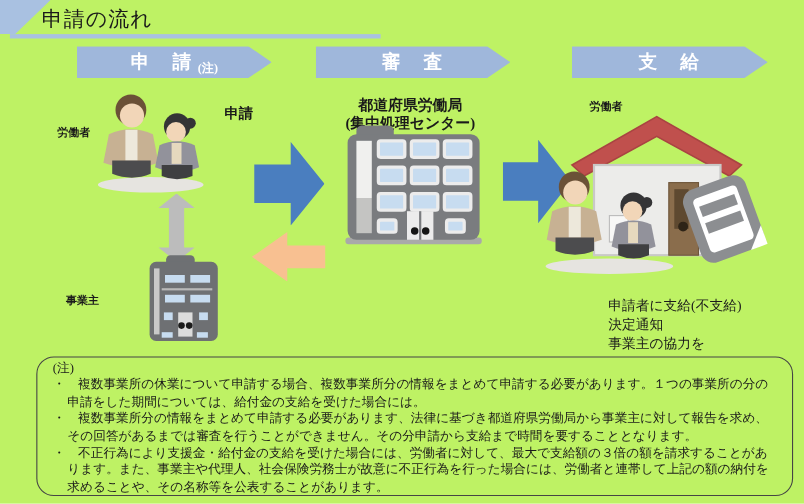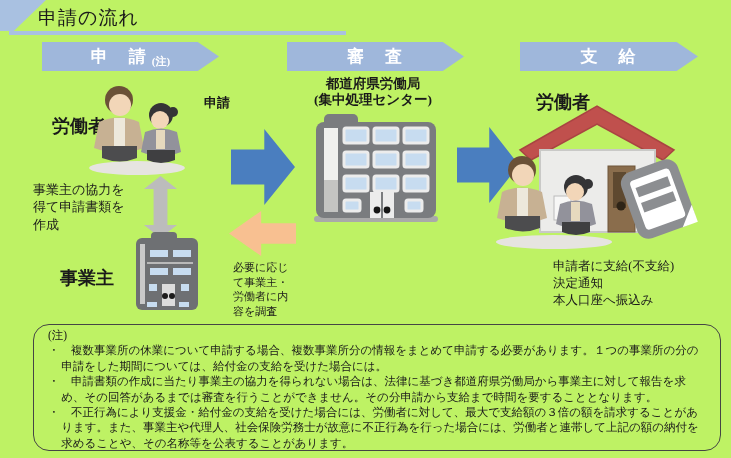--- a/index.html
+++ b/index.html
@@ -11,27 +11,27 @@
   .corner-accent{position:absolute;left:0;top:0;width:46px;height:31px;background:#a9c1e1;
     clip-path:polygon(0 0,100% 0,30% 100%,0 100%);}
   .page-title{position:absolute;left:38px;top:5px;font-size:19px;font-weight:500;letter-spacing:1px;}
   .title-underline{position:absolute;left:9px;top:31px;width:337px;height:4px;background:#a9c1e1;}
   
   .banner{position:absolute;top:42px;height:29px;background:#9fb7db;
     clip-path:polygon(0 0,88% 0,100% 50%,88% 100%,0 100%);
     display:flex;align-items:center;justify-content:center;}
   .banner .big{color:#fff;font-weight:bold;font-size:17px;letter-spacing:2px;}
   .banner .small{color:#fff;font-weight:bold;font-size:11px;margin-left:4px;margin-top:10px;}
-  #banner-apply{left:42px;width:177px;}
+  #banner-apply{left:70px;width:177px;}
   #banner-review{left:287px;width:177px;}
   #banner-pay{left:520px;width:178px;}
   
-  .lbl{position:absolute;font-weight:bold;font-size:18px;}
+  .lbl{position:absolute;font-weight:bold;font-size:10px;}
   .txt{position:absolute;font-size:12.5px;line-height:1.34;}
-  .preline{white-space:pre-line;}
+  .preline{white-space:pre-line;margin-top:12px;}
   
   .arrow{position:absolute;}
   .arrow-right{background:#4a7ebf;
     clip-path:polygon(0 27%,52% 27%,52% 0,100% 50%,52% 100%,52% 73%,0 73%);}
   .arrow-left{background:#f8c091;
     clip-path:polygon(100% 27%,48% 27%,48% 0,0 50%,48% 100%,48% 73%,100% 73%);}
   .arrow-vert{background:#bcbcbc;
     clip-path:polygon(50% 0,100% 21%,71% 21%,71% 79%,100% 79%,50% 100%,0 79%,29% 79%,29% 21%,0 21%);}
   
   .note-box{position:absolute;left:33px;top:324px;width:658px;height:118px;
@@ -78,23 +78,20 @@
     <circle cx="75" cy="36" r="9" fill="#f2d6b8"></circle>
     <path d="M60 48 q16 -7 32 0 l4 20 q-20 8 -40 0 z" fill="#92929b"></path>
     <rect x="71" y="46" width="9" height="19" fill="#e6d9be"></rect>
     <path d="M62 66 h28 v10 q-14 6 -28 0 z" fill="#3f3f41"></path>
   </svg>
 
   <div class="lbl" style="left:204px;top:94px;font-size:13px;">申請</div>
   <div class="arrow arrow-right" style="left:231px;top:129px;width:64px;height:76px;"></div>
 
   <div class="arrow arrow-vert" style="left:144px;top:176px;width:33px;height:62px;"></div>
-  <div class="txt preline" style="left:33px;top:181px;font-size:13px;">事業主の協力を
-得て申請書類を
-作成</div>
 
   <div class="lbl" style="left:60px;top:266px;">事業主</div>
 
   <svg style="left:133px;top:232px;" width="70" height="82" viewBox="0 0 70 82">
     <rect x="18" y="0" width="26" height="12" rx="4" fill="#6e7073"></rect>
     <rect x="3" y="6" width="62" height="72" rx="6" fill="#6e7073"></rect>
     <rect x="7" y="12" width="5" height="60" fill="#c9c9c9"></rect>
     <rect x="17" y="18" width="18" height="7" fill="#c7dcf0"></rect>
     <rect x="40" y="18" width="18" height="7" fill="#c7dcf0"></rect>
     <rect x="14" y="30" width="46" height="2" fill="#b9b9b9"></rect>
@@ -103,24 +100,20 @@
     <rect x="16" y="52" width="8" height="7" fill="#c7dcf0"></rect>
     <rect x="48" y="52" width="8" height="7" fill="#c7dcf0"></rect>
     <rect x="29" y="52" width="13" height="22" fill="#dcdcdc"></rect>
     <circle cx="32" cy="64" r="3" fill="#1c1c1c"></circle>
     <circle cx="39" cy="64" r="3" fill="#1c1c1c"></circle>
     <rect x="14" y="70" width="10" height="5" fill="#c7dcf0"></rect>
     <rect x="46" y="70" width="10" height="5" fill="#c7dcf0"></rect>
   </svg>
 
   <div class="arrow arrow-left" style="left:229px;top:211px;width:67px;height:45px;"></div>
-  <div class="txt preline" style="left:233px;top:260px;font-size:11px;">必要に応じ
-て事業主・
-労働者に内
-容を調査</div>
 
   <div class="lbl preline" style="left:298px;top:76px;width:150px;text-align:center;font-size:13.5px;line-height:1.18;">都道府県労働局
 (集中処理センター)</div>
 
   <svg style="left:310px;top:112px;" width="132" height="115" viewBox="0 0 132 115">
     <rect x="4" y="104" width="124" height="6" rx="3" fill="#a9a9a9"></rect>
     <rect x="14" y="2" width="34" height="16" rx="5" fill="#7a7c7f"></rect>
     <rect x="6" y="10" width="120" height="96" rx="8" fill="#7a7c7f"></rect>
     <rect x="14" y="16" width="14" height="52" fill="#f0f0ee"></rect>
     <rect x="14" y="68" width="14" height="32" fill="#c4c4c2"></rect>
@@ -173,24 +166,24 @@
     <circle cx="96" cy="86" r="5" fill="#343436"></circle>
     <circle cx="84" cy="89" r="12" fill="#343436"></circle>
     <circle cx="83" cy="94" r="9" fill="#f2d6b8"></circle>
     <path d="M68 106 q16 -7 32 0 l4 20 q-20 8 -40 0 z" fill="#92929b"></path>
     <rect x="79" y="104" width="9" height="19" fill="#e6d9be"></rect>
     <path d="M70 124 h28 v10 q-14 6 -28 0 z" fill="#3f3f41"></path>
   </svg>
 
   <div class="txt preline" style="left:553px;top:258px;">申請者に支給(不支給)
 決定通知
-本人口座へ振込み</div>
+事業主の協力を</div>
 
   <div class="note-box">
     <div class="note-header">(注)</div>
     <ul>
       <li><span>・</span>　<span>複数事業所の休業について申請する場合、複数事業所分の情報をまとめて申請する必要があります。１つの事業所の分の申請をした期間については、給付金の支給を受けた場合には。</span></li>
-      <li><span>・</span>　<span>申請書類の作成に当たり事業主の協力を得られない場合は、法律に基づき都道府県労働局から事業主に対して報告を求め、その回答があるまでは審査を行うことができません。その分申請から支給まで時間を要することとなります。</span></li>
+      <li><span>・</span>　<span>複数事業所分の情報をまとめて申請する必要があります、法律に基づき都道府県労働局から事業主に対して報告を求め、その回答があるまでは審査を行うことができません。その分申請から支給まで時間を要することとなります。</span></li>
       <li><span>・</span>　<span>不正行為により支援金・給付金の支給を受けた場合には、労働者に対して、最大で支給額の３倍の額を請求することがあります。また、事業主や代理人、社会保険労務士が故意に不正行為を行った場合には、労働者と連帯して上記の額の納付を求めることや、その名称等を公表することがあります。</span></li>
     </ul>
   </div>
 
 </div>
 
 </body></html>

